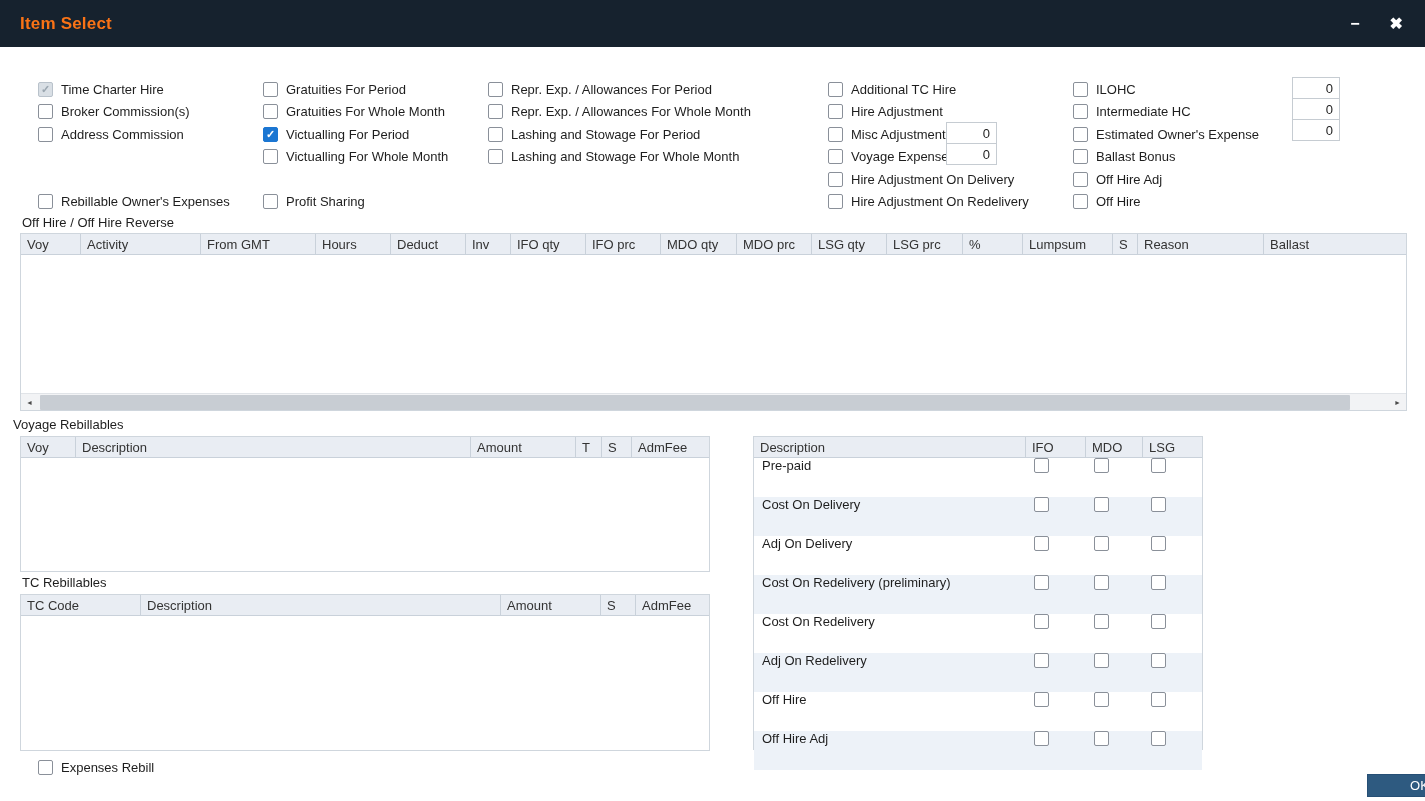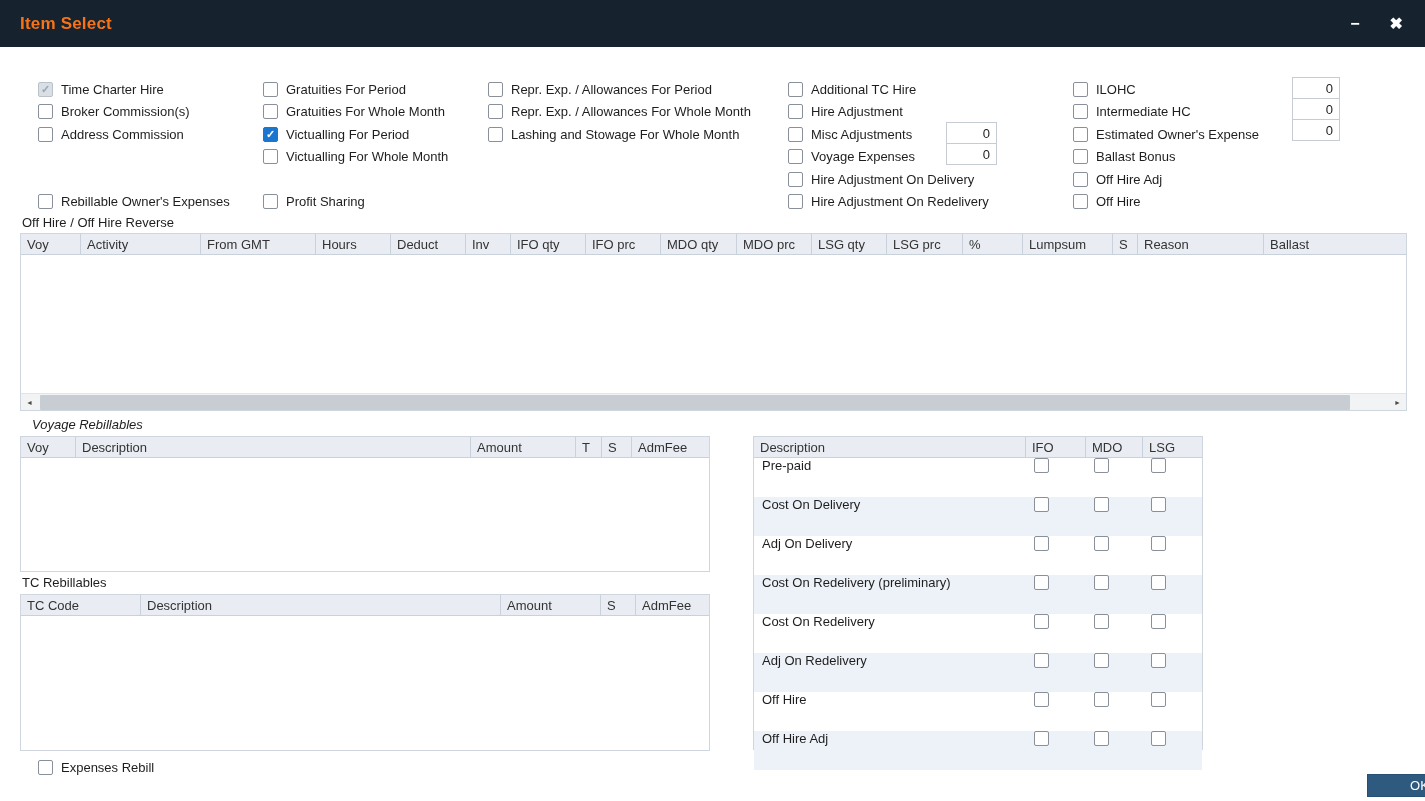--- a/index.html
+++ b/index.html
@@ -126,25 +126,29 @@
   <div class="cbrow">
     <span class="cb unchecked"></span>
     <span class="cblabel">Repr. Exp. / Allowances For Period</span>
   </div>
   <div class="cbrow">
     <span class="cb unchecked"></span>
     <span class="cblabel">Repr. Exp. / Allowances For Whole Month</span>
   </div>
   <div class="cbrow">
     <span class="cb unchecked"></span>
+    <span class="cblabel">Lashing and Stowage For Period</span>
+  </div>
+  <div class="cbrow">
+    <span class="cb unchecked"></span>
     <span class="cblabel">Lashing and Stowage For Whole Month</span>
   </div>
 </div>
 
-<div class="cbcol" style="left:788px; top:78px;">
+<div class="cbcol" style="left:828px; top:78px;">
   <div class="cbrow">
     <span class="cb unchecked"></span>
     <span class="cblabel">Additional TC Hire</span>
   </div>
   <div class="cbrow">
     <span class="cb unchecked"></span>
     <span class="cblabel">Hire Adjustment</span>
   </div>
   <div class="cbrow">
     <span class="cb unchecked"></span>
@@ -225,21 +229,21 @@
   <div class="tbody" style="height:138px;"></div>
   <div class="hscroll">
     <div class="sarrow">◄</div>
     <div class="strack">
       <div class="sthumb"></div>
     </div>
     <div class="sarrow">►</div>
   </div>
 </div>
 
-<div class="section-label" style="left:32px; top:417px;font-style:italic;">Voyage Rebillables</div>
+<div class="section-label" style="left:13px; top:417px;">Voyage Rebillables</div>
 <div class="table" style="left:20px; top:436px; width:690px;">
   <div class="thead">
     <div class="th" style="width:55px;">Voy</div>
     <div class="th" style="width:395px;">Description</div>
     <div class="th" style="width:105px;">Amount</div>
     <div class="th" style="width:26px;">T</div>
     <div class="th" style="width:30px;">S</div>
     <div class="th">AdmFee</div>
   </div>
   <div class="tbody" style="height:113px;"></div>

